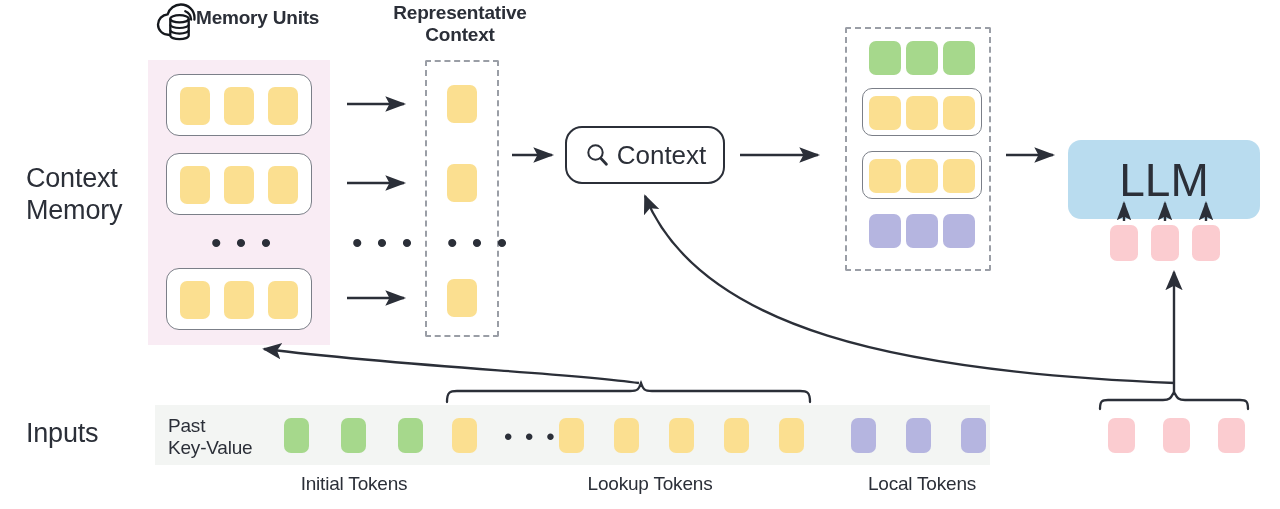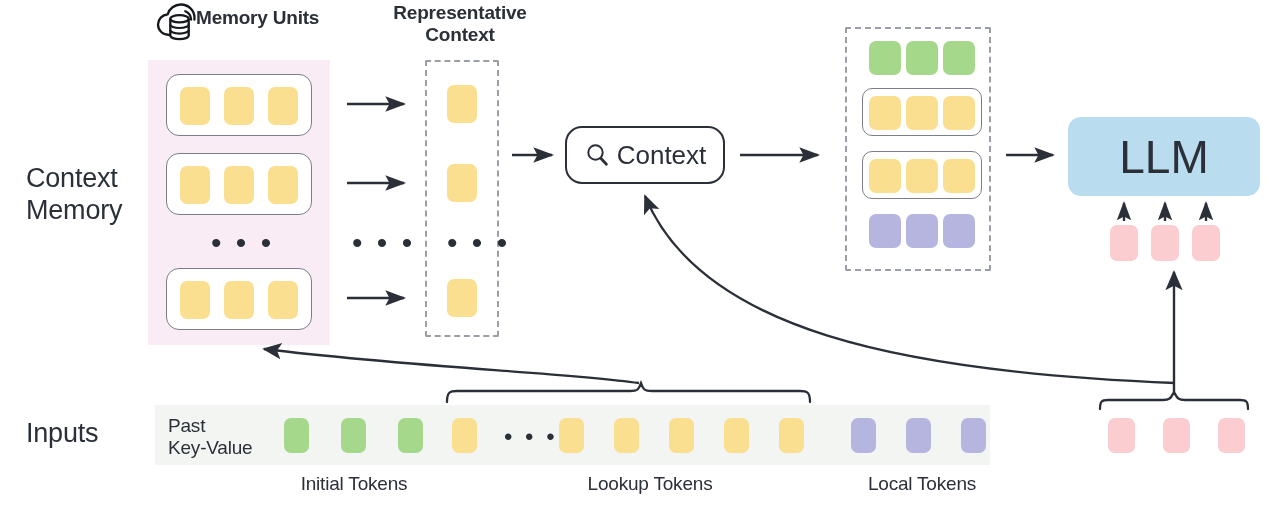--- a/index.html
+++ b/index.html
@@ -75,20 +75,21 @@
   .llm-box {
     position: absolute;
     background: #b9dcef;
     border-radius: 13px;
     display: flex;
     align-items: center;
     justify-content: center;
     font-size: 46px;
     letter-spacing: 0px;
     color: #2b2f38;
+    margin-top: 23px;
   }
   .lookup-box {
     position: absolute;
     background: #ffffff;
     border: 2px solid #2b2f38;
     border-radius: 17px;
     box-sizing: border-box;
     display: flex;
     align-items: center;
     justify-content: center;

